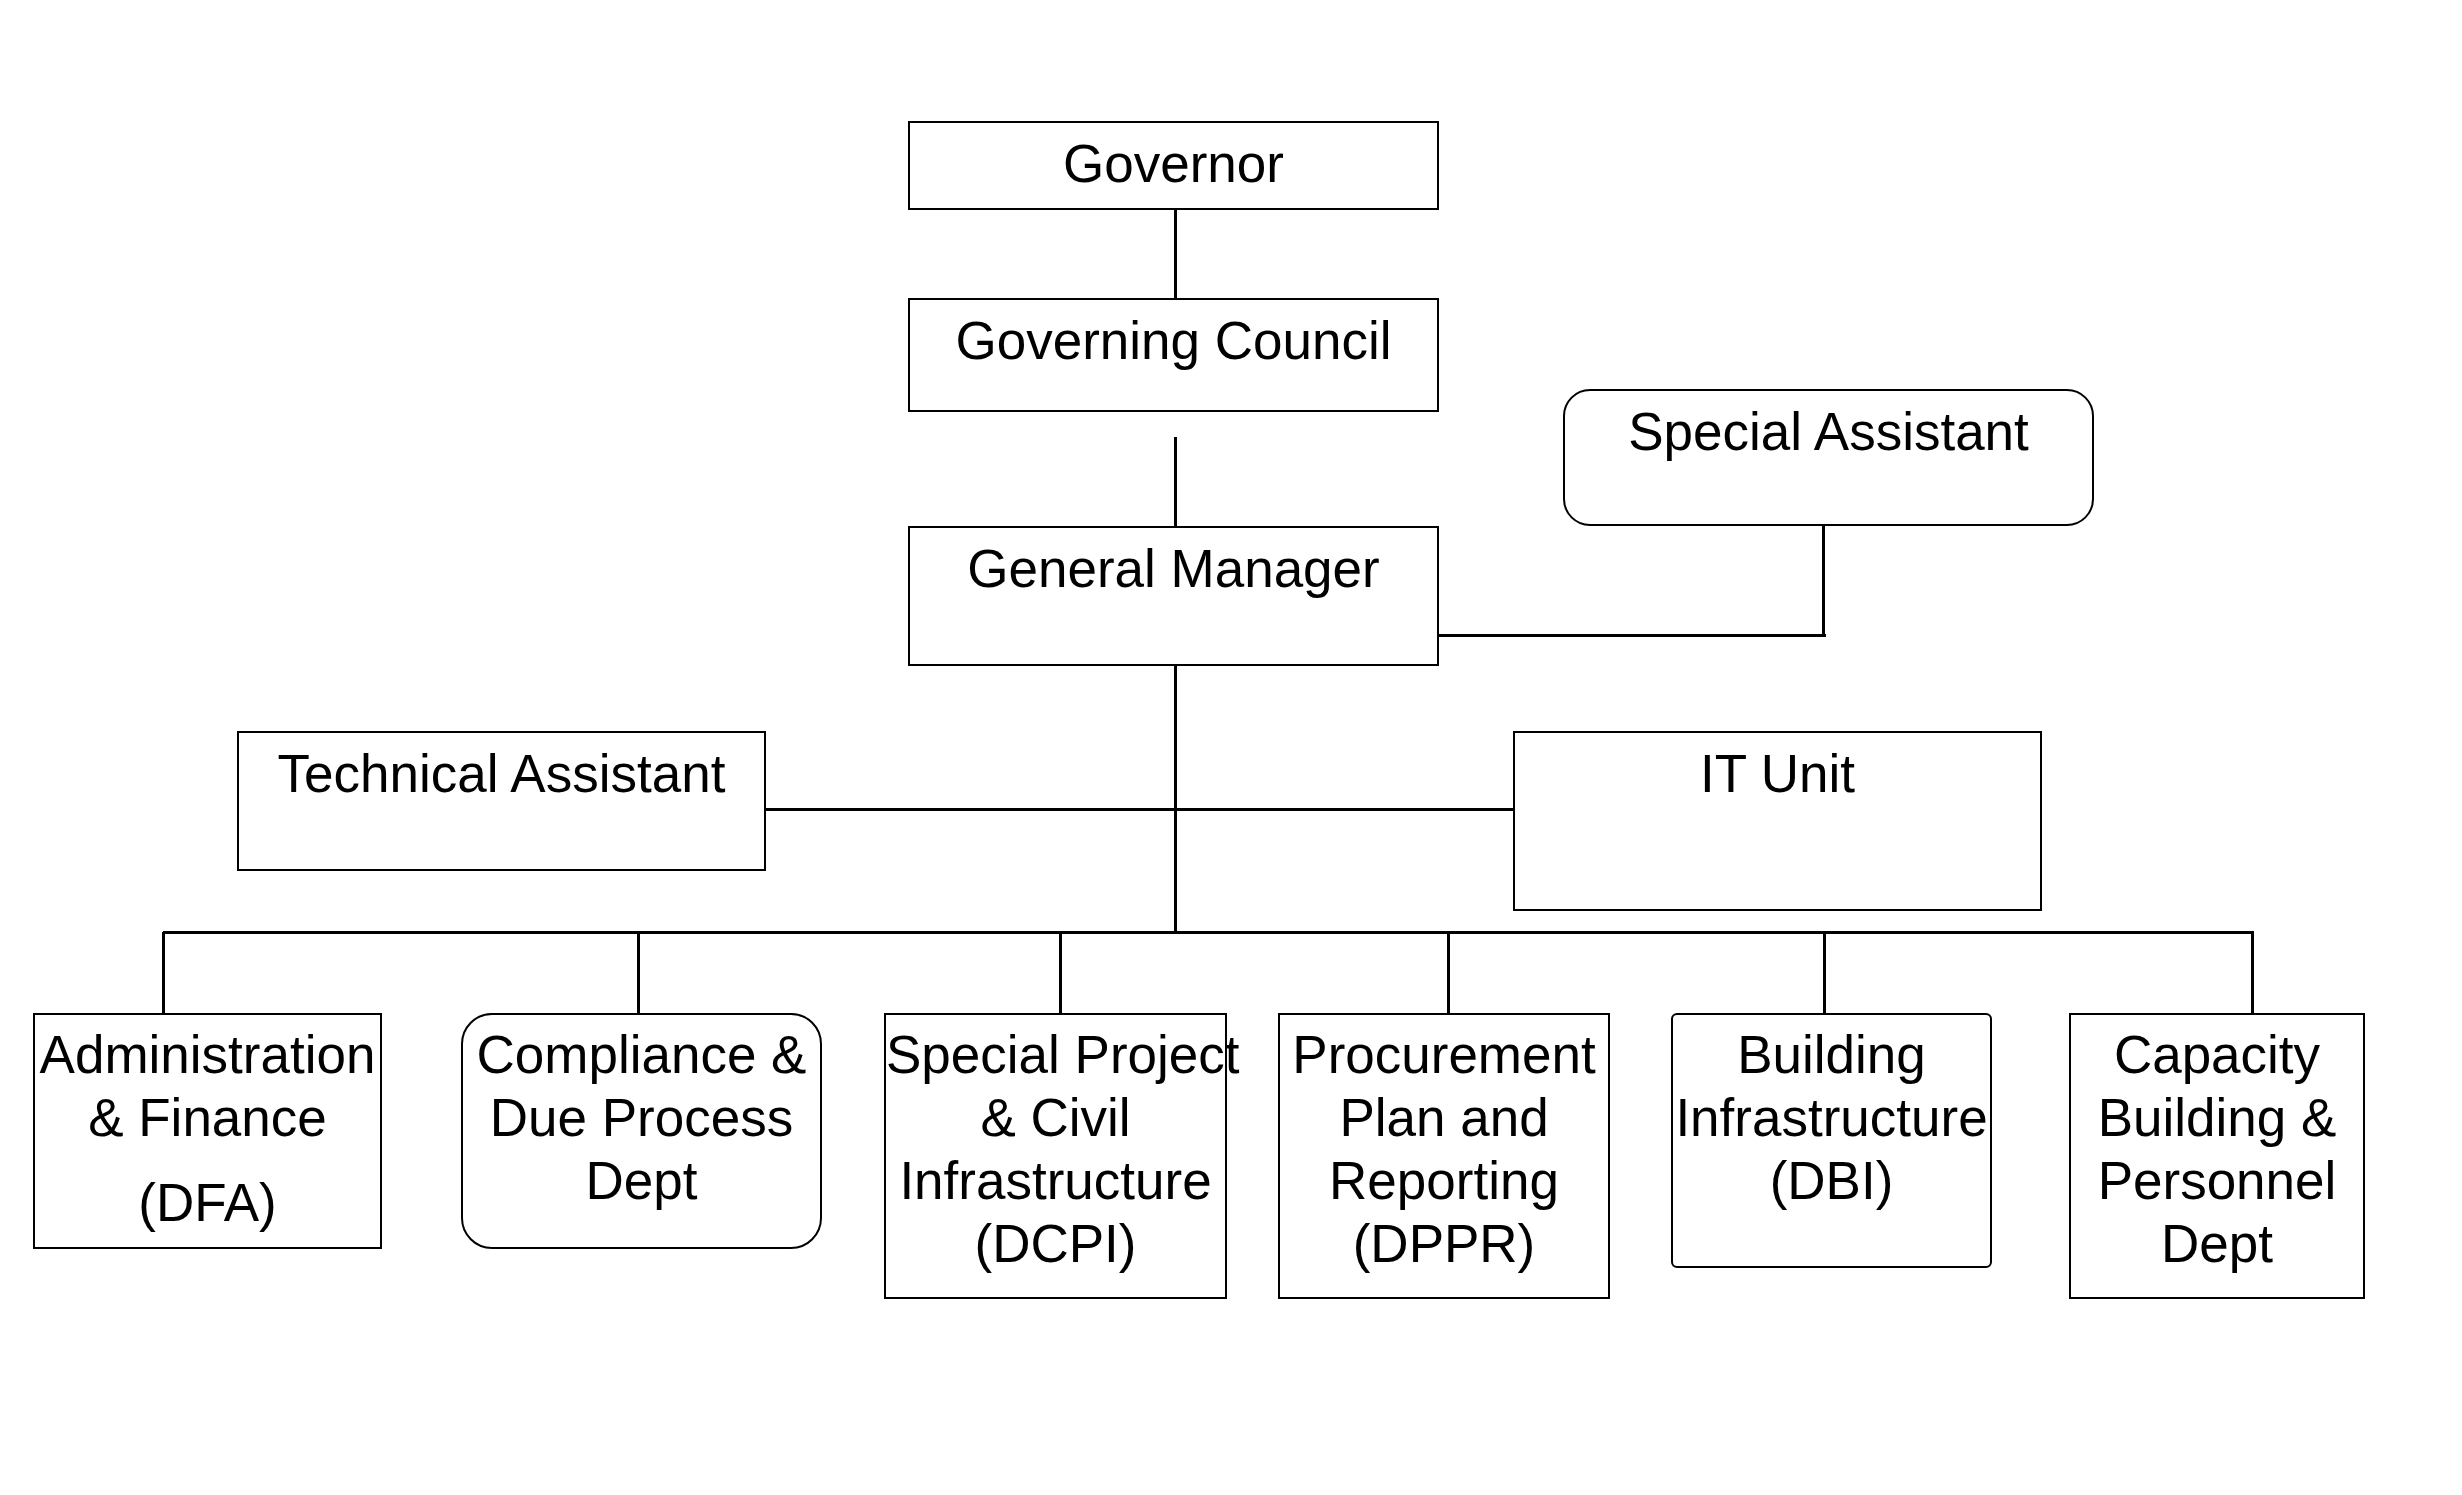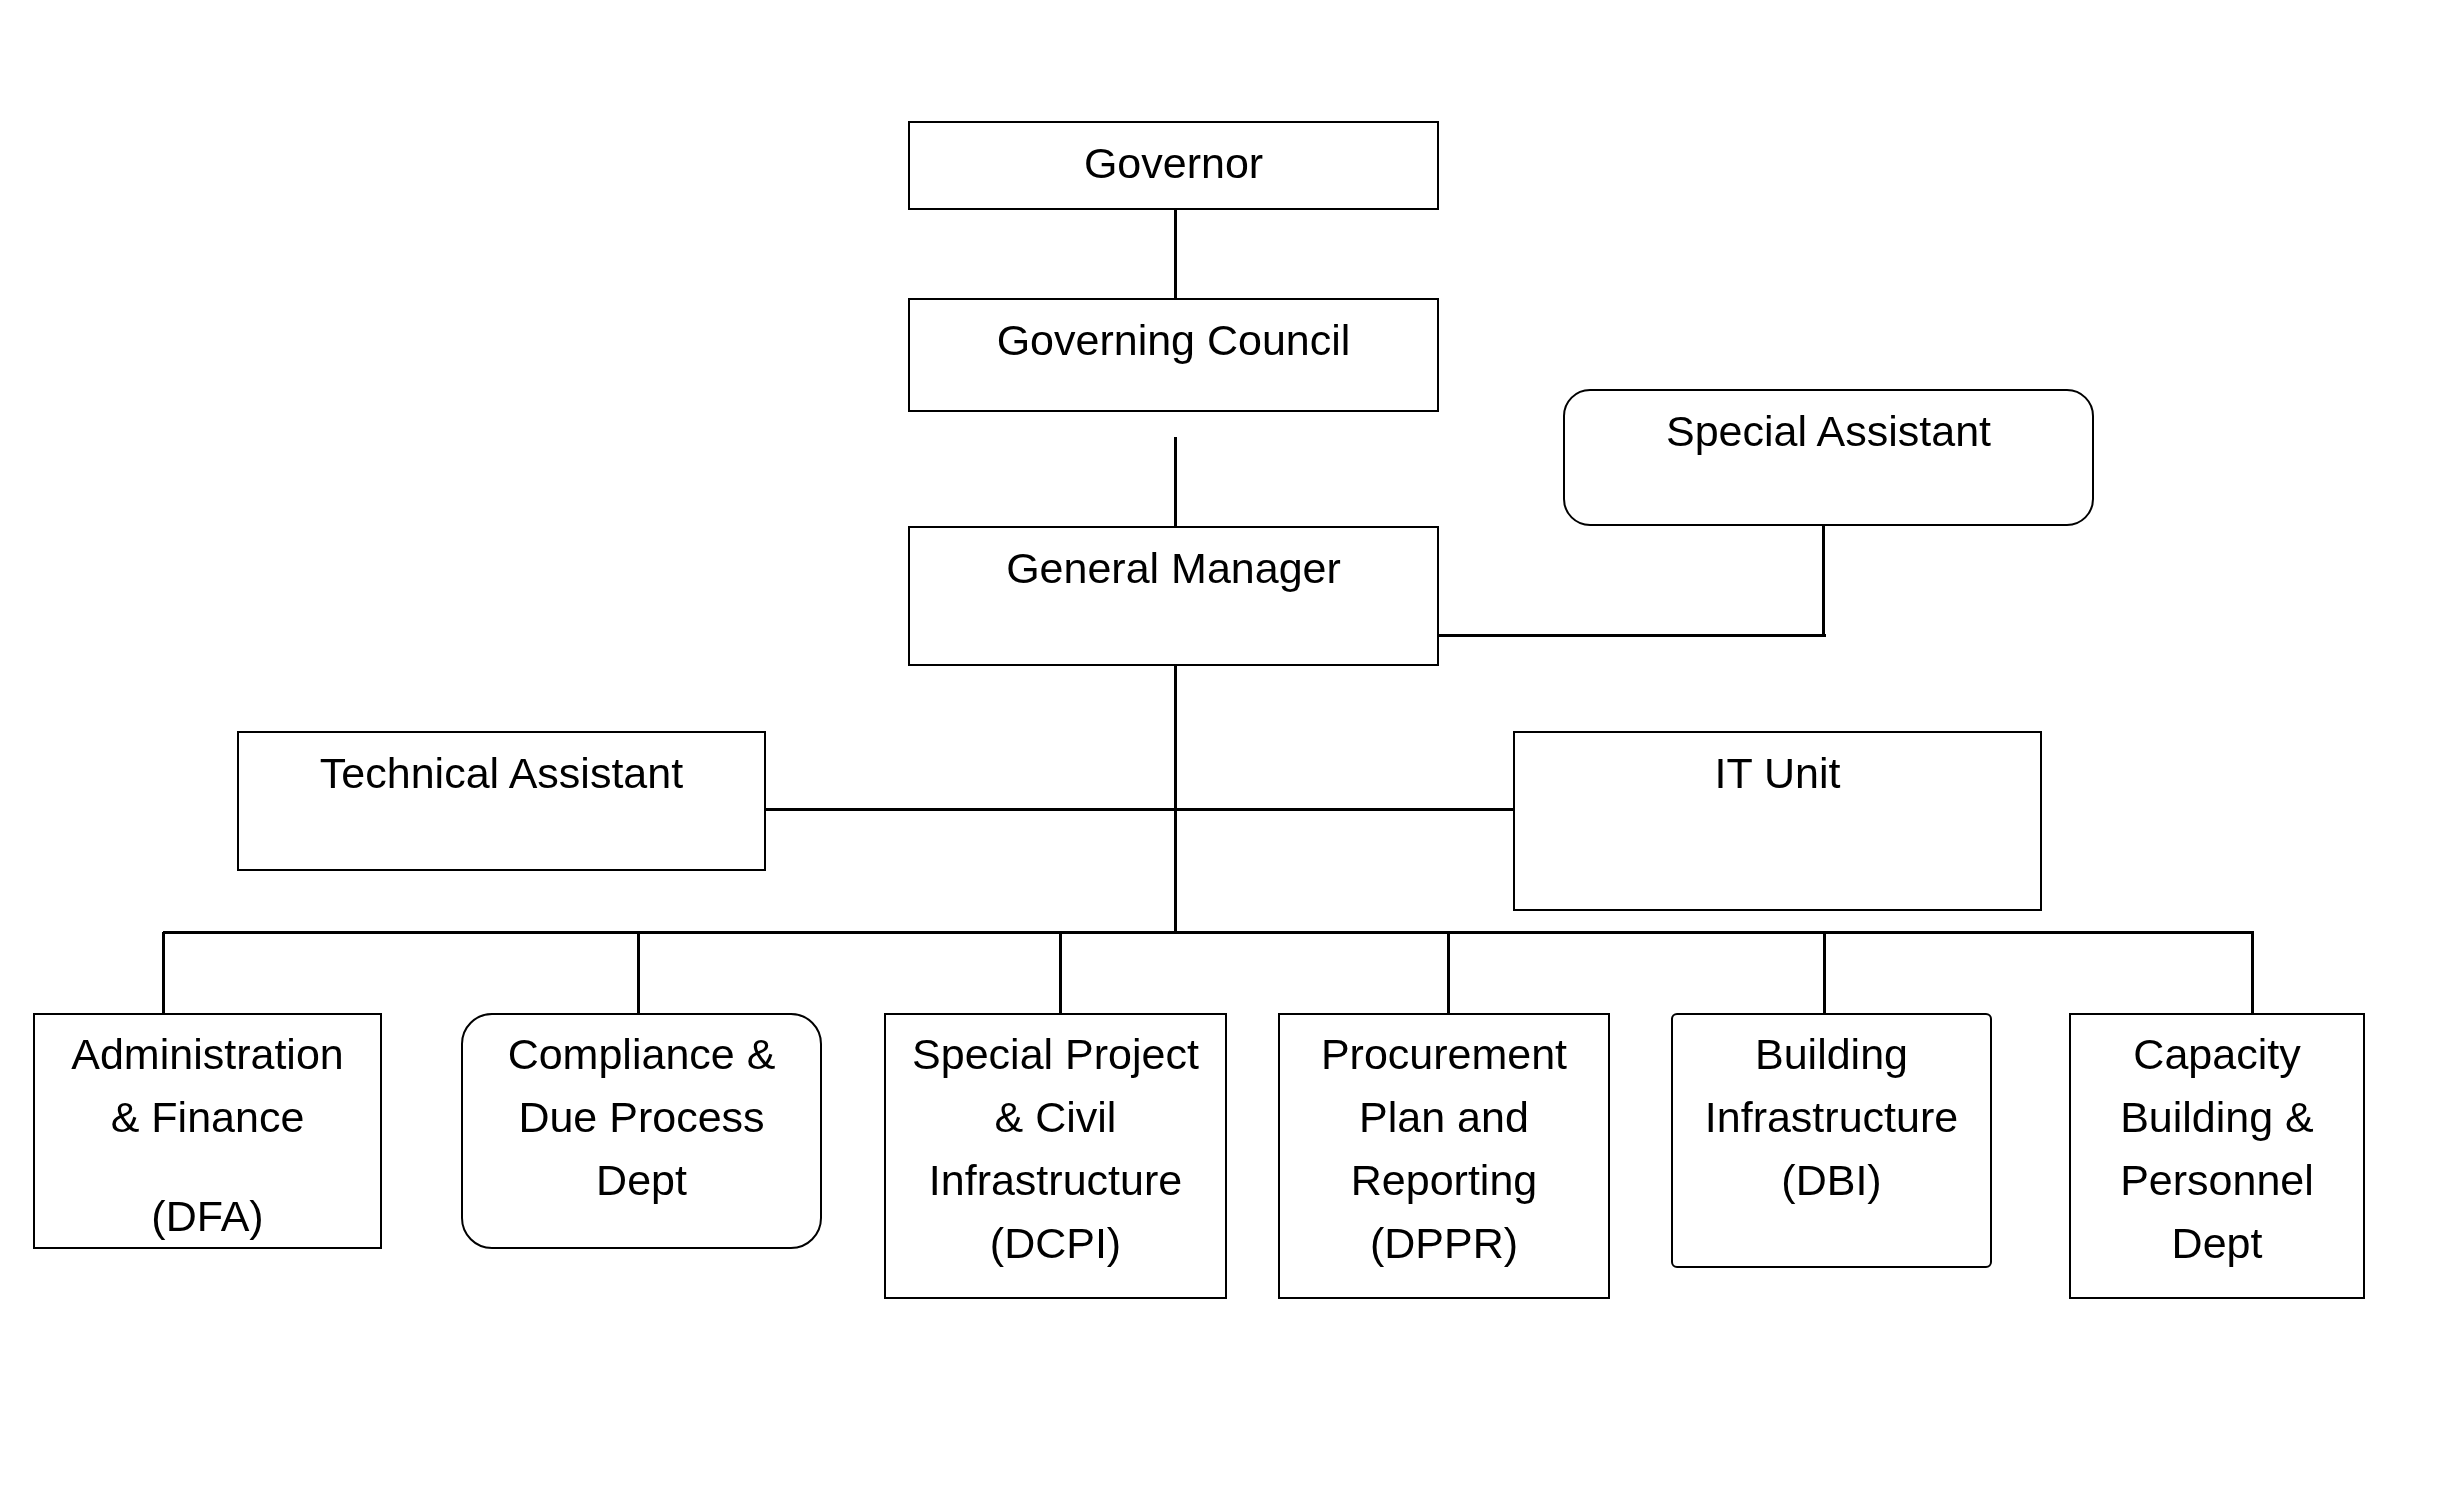--- a/index.html
+++ b/index.html
@@ -15,35 +15,35 @@
     font-family: "Liberation Sans", sans-serif;
     color: #000000;
     overflow: hidden;
   }
   .node {
     position: absolute;
     box-sizing: border-box;
     border: 2.9px solid #000000;
     background: #ffffff;
     text-align: center;
-    font-size: 43px;
+    font-size: 53px;
     line-height: 63px;
   }
   .node.toprow {
     padding-top: 9.4px;
   }
   .node.deptrow {
     padding-top: 8.2px;
   }
   .node span {
     display: block;
     white-space: nowrap;
   }
   .gap {
-    margin-top: 36px;
+    margin-top: 22px;
     text-align: center;
   }
   .line {
     position: absolute;
     background: #000000;
   }
   .vline { width: 2.9px; }
   .hline { height: 2.9px; }
 </style>
 </head>

